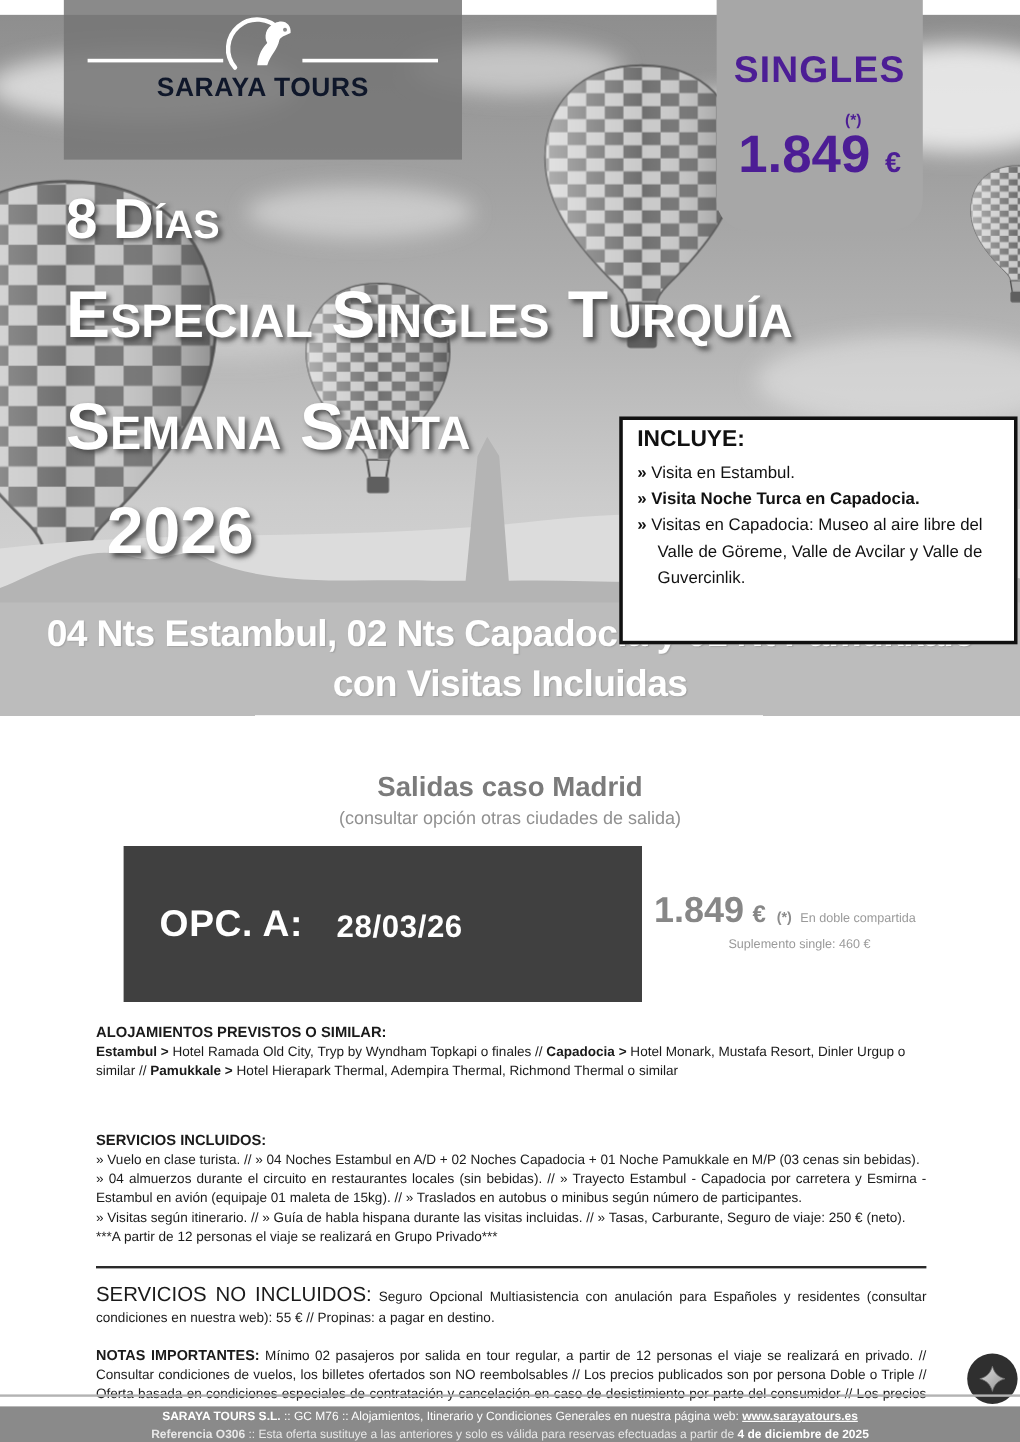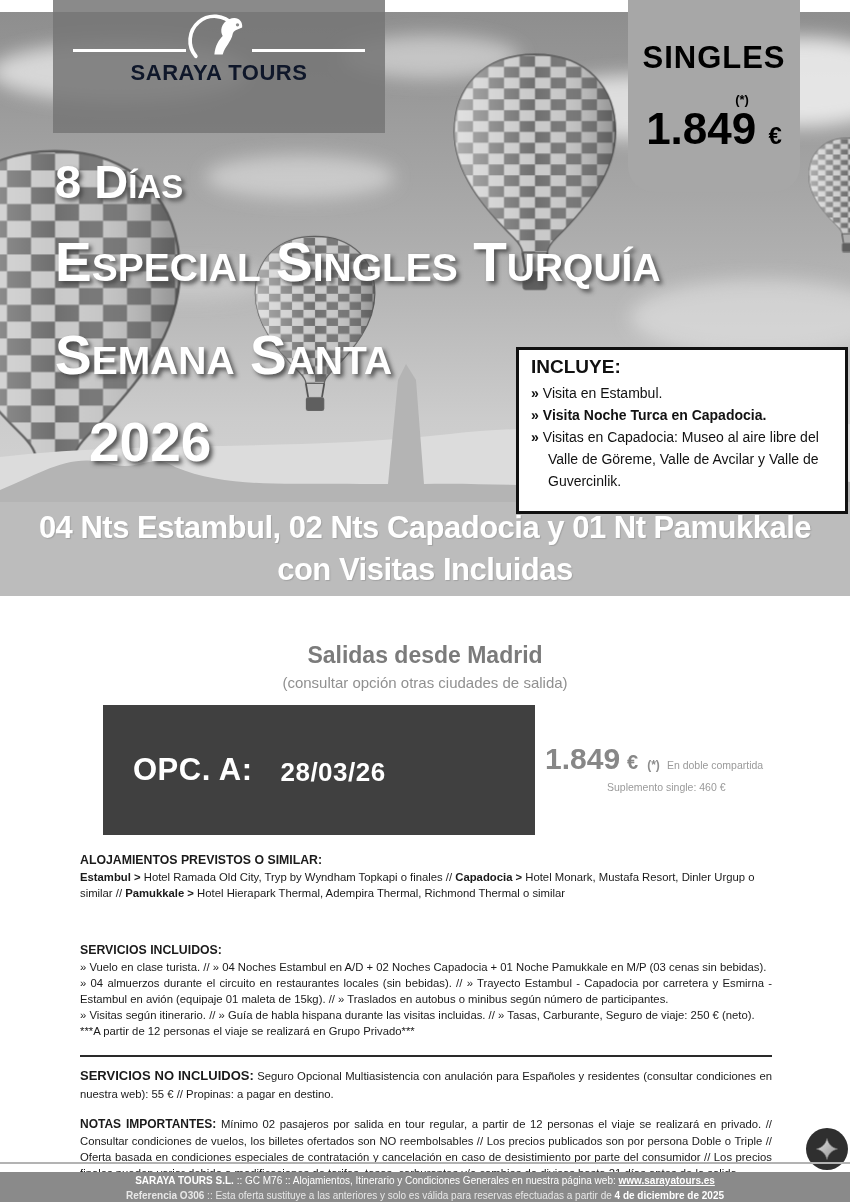--- a/index.html
+++ b/index.html
@@ -12,37 +12,37 @@
 
   
   .logo-box{position:absolute;left:53px;top:0;width:332px;height:133px;
             background:rgba(118,118,118,0.85);display:flex;flex-direction:column;
             align-items:center;justify-content:flex-start;z-index:5;}
   .logo-row{display:flex;align-items:flex-end;width:88%;margin-top:10px;}
   .logo-row .line{flex:1;height:3px;background:#fff;margin-bottom:8px;}
   .brand{color:#0f172a;font-weight:bold;font-size:22px;letter-spacing:.5px;margin-top:0px;}
 
   
-  .singles-box{position:absolute;left:628px;top:0;width:172px;height:192px;background:#a7a7a7;
-               border-radius:0 0 26px 26px;color:#000000;text-align:center;z-index:5;}
+  .singles-box{position:absolute;left:597px;top:0;width:172px;height:192px;background:#a7a7a7;
+               border-radius:0 0 26px 26px;color:#4c1d95;text-align:center;z-index:5;}
   .singles-label{font-size:31px;font-weight:bold;letter-spacing:1px;margin-top:40px;}
   .singles-ast{font-size:13px;font-weight:bold;margin-top:16px;transform:translateX(28px);}
   .singles-price{font-size:44px;font-weight:bold;line-height:1;margin-top:0px;}
   .singles-price .eur{font-size:24px;font-weight:bold;}
 
   
   .hero-title{position:absolute;left:55px;top:158px;z-index:4;color:#fff;font-weight:bold;
               font-variant:small-caps;text-shadow:3px 3px 4px rgba(70,70,70,.9);line-height:1;}
   .t1{font-size:47px;}
   .t2{font-size:55px;margin-top:30px;letter-spacing:0px;}
   .t3{font-size:55px;margin-top:38px;}
   .t4{font-size:55px;margin-top:32px;margin-left:34px;}
 
   
-  .incluye-box{position:absolute;left:516px;top:347px;width:332px;height:167px;background:#fff;
+  .incluye-box{position:absolute;left:516px;top:347px;width:332px;height:190px;background:#fff;
                border:3px solid #111;box-sizing:border-box;padding:6px 8px 6px 12px;z-index:6;color:#111;}
   .inc-h{font-size:19px;font-weight:bold;margin-bottom:4px;}
   .inc-list{margin:0;padding:0;list-style:none;font-size:14px;line-height:1.58;}
   .inc-list li{padding-left:17px;text-indent:-17px;}
   .inc-list li.bold{font-weight:bold;}
   .inc-list li.tight{font-size:13.4px;}
   .inc-marker{margin-right:4px;font-weight:bold;}
 
   
   .banner{position:absolute;left:0;top:502px;width:850px;height:94px;background:#bcbcbc;
@@ -65,21 +65,21 @@
   .price-main{display:flex;align-items:baseline;}
   .price-value{font-size:30px;font-weight:bold;color:#878787;}
   .price-eur{font-size:20px;font-weight:bold;color:#878787;margin-left:7px;}
   .price-ast{font-size:12px;font-weight:bold;color:#8d8d8d;margin-left:9px;}
   .price-note{font-size:10.5px;color:#9a9a9a;margin-left:7px;}
   .price-sup{font-size:10.5px;color:#9a9a9a;margin-top:5px;margin-left:62px;}
 
   
   .content{position:absolute;left:80px;top:852px;width:692px;color:#1a1a1a;font-size:11.3px;line-height:1.42;}
   .sec-h{font-size:12.3px;font-weight:bold;}
-  .sec-h-inline{font-size:13px;font-weight:bold;}
+  .sec-h-inline{font-size:17px;font-weight:normal;}
   .sec-h-big{font-size:12px;font-weight:bold;}
   .sec-aloja{margin-bottom:0;}
   .sec-serv{margin-top:40px;}
   .sec-serv p{margin:0;}
   .just{text-align:justify;}
   .rule{border:none;border-top:2px solid #2a2a2a;margin:16px 0 10px 0;}
   .sec-noinc{margin-top:0;}
   .sec-notas{margin-top:14px;}
 
   
@@ -194,21 +194,21 @@
       <li><span class="inc-marker">»</span><span>Visitas en Capadocia: Museo al aire libre del Valle de Göreme, Valle de Avcilar y Valle de Guvercinlik.</span></li>
     </ul>
   </div>
 
   <div class="banner">
     <div>04 Nts Estambul, 02 Nts Capadocia y 01 Nt Pamukkale</div>
     <div>con Visitas Incluidas</div>
   </div>
 
   <div class="salidas">
-    <div class="salidas-title">Salidas desde Madrid</div>
+    <div class="salidas-title">Salidas caso Madrid</div>
     <div class="salidas-sub">(consultar opción otras ciudades de salida)</div>
   </div>
 
   <div class="opc-box">
     <span class="opc-label">OPC. A:</span>
     <span class="opc-date">28/03/26</span>
   </div>
 
   <div class="price-block">
     <div class="price-main">

